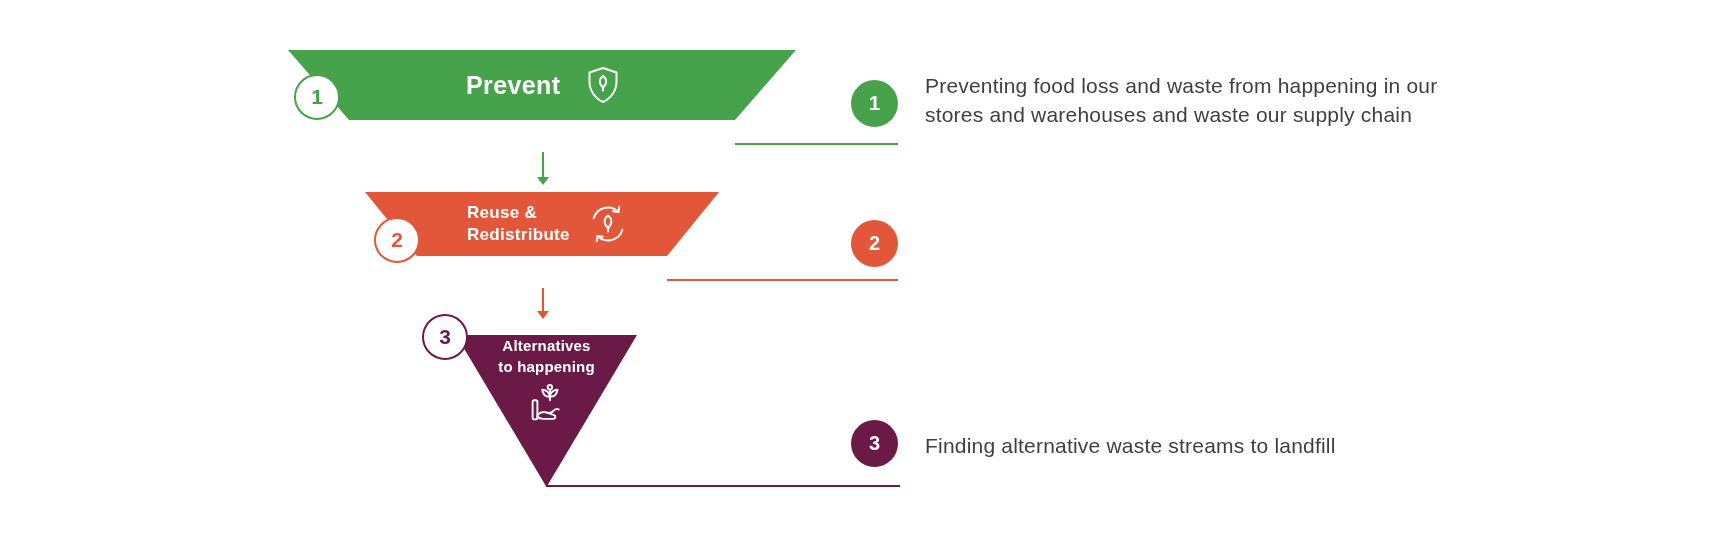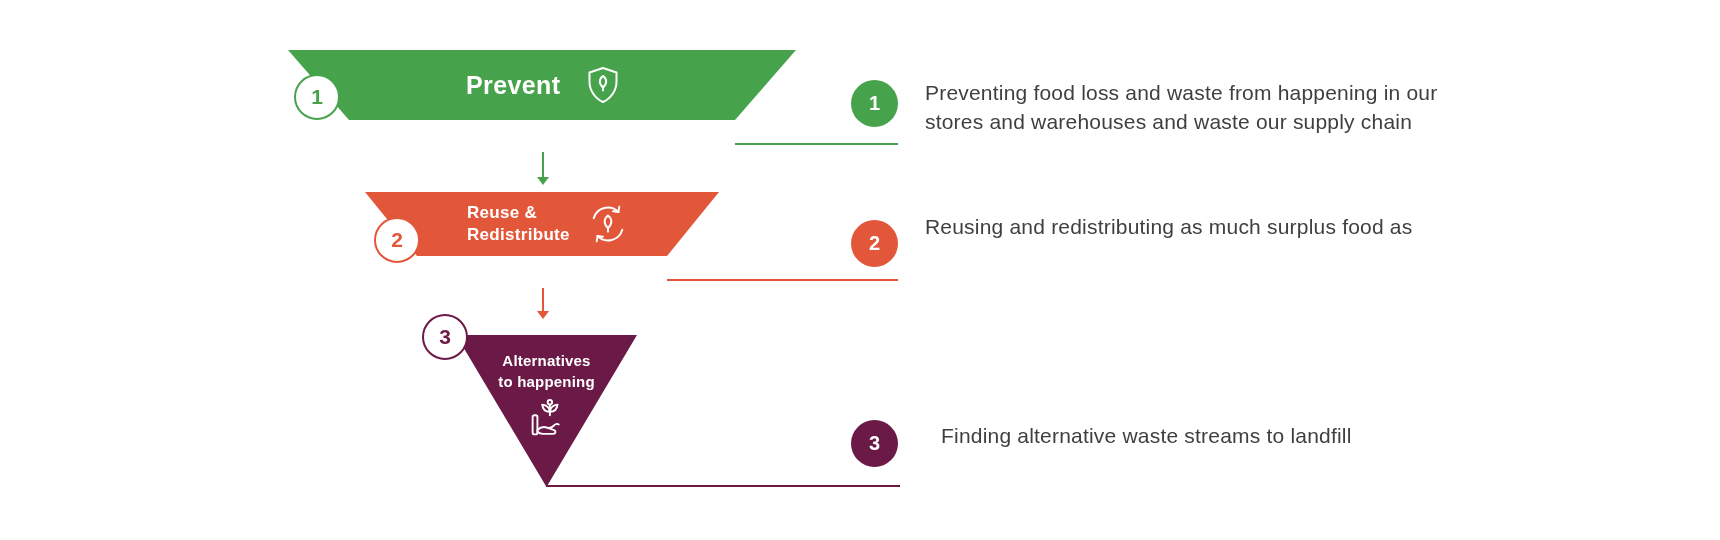--- a/index.html
+++ b/index.html
@@ -16,21 +16,21 @@
           clip-path:polygon(0 0,100% 0,50% 100%);text-align:center;}
 
   .stage1 .stage-label{position:absolute;left:178px;top:50%;transform:translateY(-50%);
           font-size:25px;font-weight:bold;letter-spacing:.4px;white-space:nowrap;}
   .stage1 .stage-icon{position:absolute;left:297px;top:50%;transform:translateY(-50%);}
 
   .stage2 .stage-label{position:absolute;left:102px;top:50%;transform:translateY(-50%);
           font-size:17px;font-weight:bold;line-height:22px;letter-spacing:.3px;white-space:nowrap;}
   .stage2 .stage-icon{position:absolute;left:222px;top:50%;transform:translateY(-50%);}
 
-  .stage3 .stage-label{padding-top:15px;font-size:15px;font-weight:bold;line-height:21px;letter-spacing:.2px;}
+  .stage3 .stage-label{font-size:15px;font-weight:bold;line-height:21px;letter-spacing:.2px;}
   .stage3 .stage-icon{display:block;margin:4px auto 0;}
 
   
   .badge{position:absolute;width:42px;height:42px;border-radius:50%;background:#fff;
          display:flex;align-items:center;justify-content:center;
          font-size:21px;font-weight:bold;z-index:3;box-sizing:content-box;border:2px solid;}
   .badge1{left:294px;top:74px;border-color:#47A34B;color:#47A34B;}
   .badge2{left:374px;top:217px;border-color:#E2573A;color:#E2573A;}
   .badge3{left:422px;top:314px;border-color:#6B1946;color:#6B1946;}
 
@@ -52,23 +52,23 @@
   .arrow2 .head{border-top:8px solid #E2573A;}
 
   
   .legend-badge{position:absolute;left:851px;width:47px;height:47px;border-radius:50%;
         color:#fff;font-size:20px;font-weight:bold;display:flex;align-items:center;justify-content:center;}
   .legend-badge.n1{top:80px;background:#47A34B;}
   .legend-badge.n2{top:220px;background:#E2573A;}
   .legend-badge.n3{top:420px;background:#6B1946;}
 
   .legend-text{position:absolute;left:925px;color:#3F3F3F;font-size:21px;line-height:29px;letter-spacing:.2px;}
-  .legend-text.t1{top:78px;}
+  .legend-text.t1{top:71px;}
   .legend-text.t2{top:212px;}
-  .legend-text.t3{top:421px;margin-left:16px;}
+  .legend-text.t3{top:431px;}
 
   svg{display:block;}
 </style>
 </head>
 <body>
 
 <div class="canvas">
 
   <div class="stage stage1">
     <div class="stage-label">Prevent</div>
@@ -133,21 +133,20 @@
   <div class="rule rule3"></div>
 
   <div class="legend-badge n1">1</div>
   <div class="legend-text t1">
     <div>Preventing food loss and waste from happening in our</div>
     <div>stores and warehouses and waste our supply chain</div>
   </div>
 
   <div class="legend-badge n2">2</div>
   <div class="legend-text t2">
-    <div>Reusing and redistributing as much surplus food as</div>
   </div>
 
   <div class="legend-badge n3">3</div>
   <div class="legend-text t3">
     <div>Finding alternative waste streams to landfill</div>
   </div>
 
 </div>
 
 </body></html>

